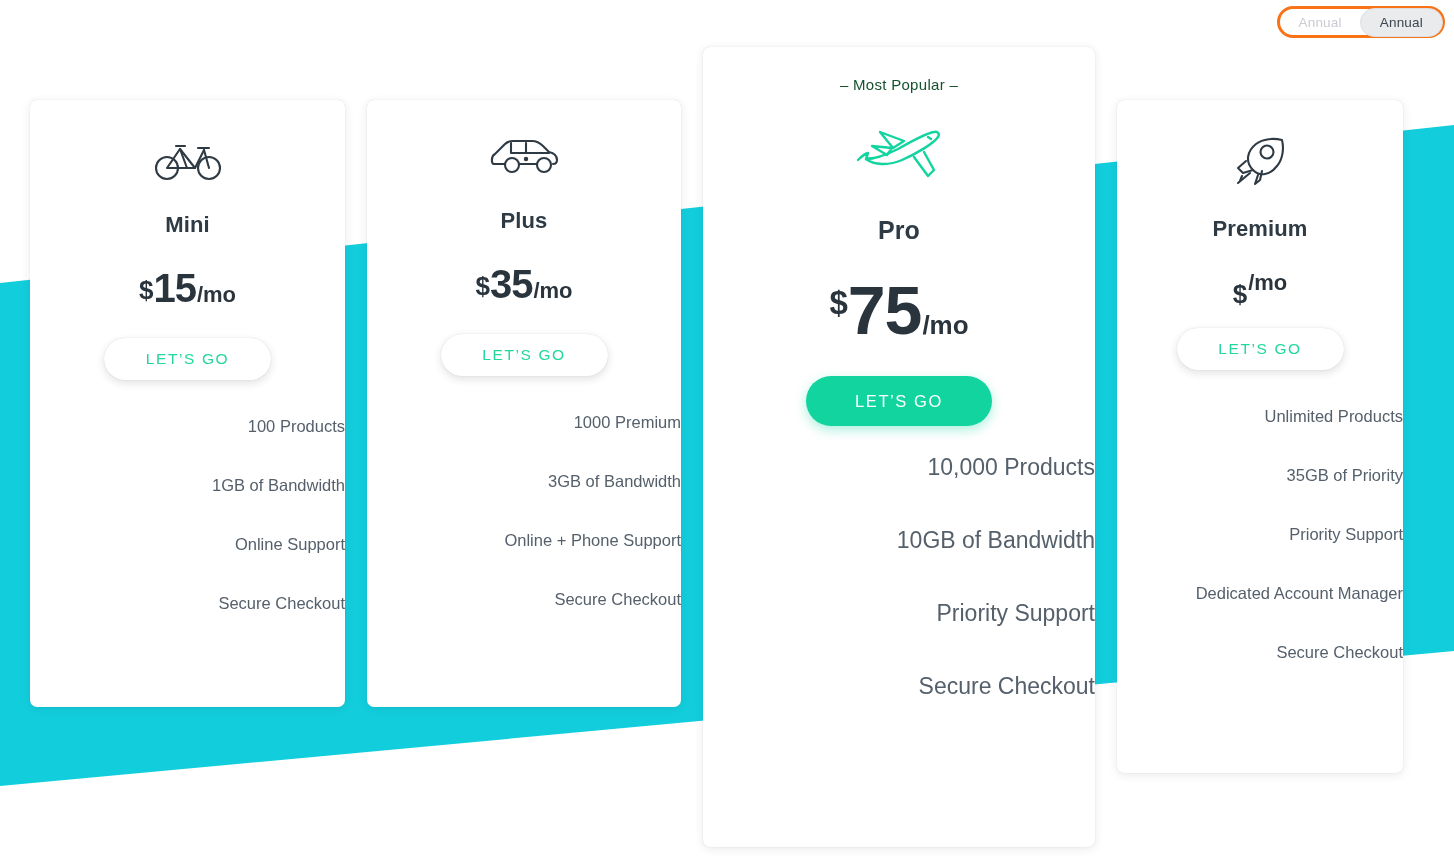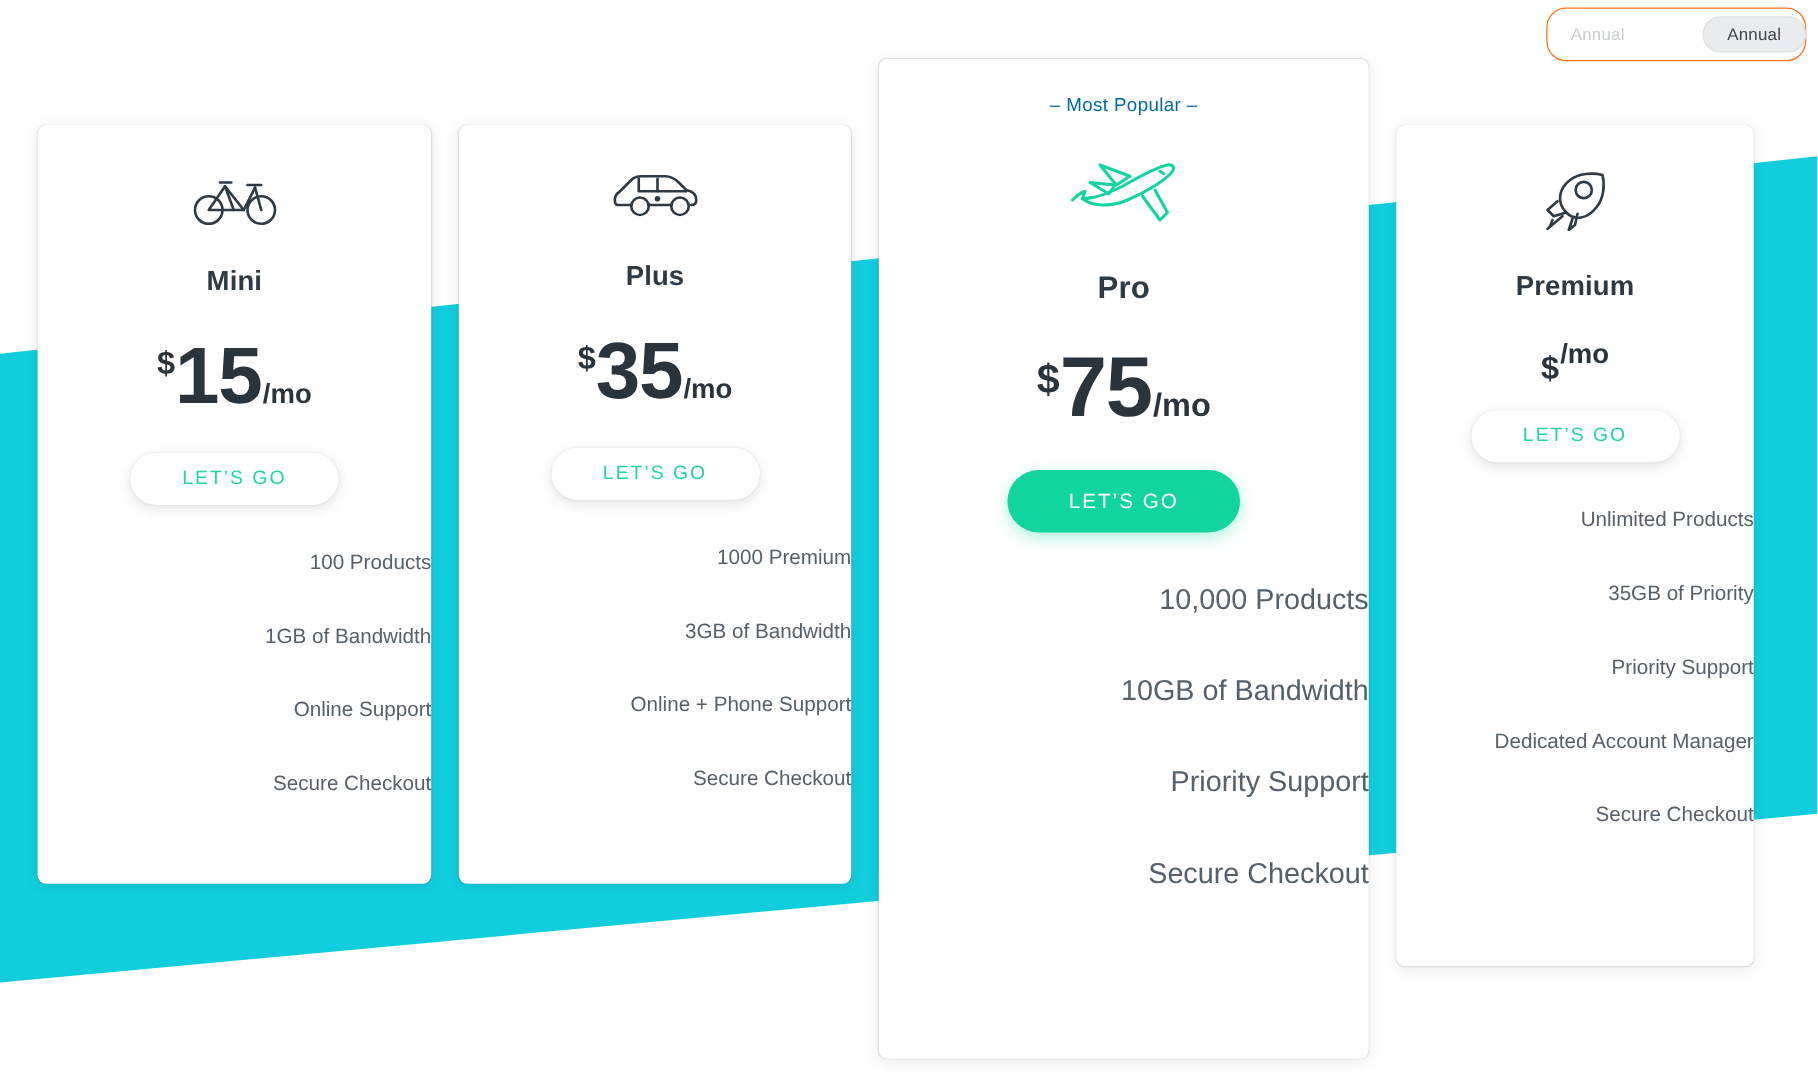--- a/index.html
+++ b/index.html
@@ -23,29 +23,28 @@
     width: 1454px; height: 868px;
     pointer-events: none;
     z-index: 0;
   }
 
   
   #billing-toggle {
     position: absolute;
     top: 6px;
     right: 9px;
-    height: 43px;
+    height: 32px;
     display: flex;
     align-items: center;
-    border: 1px solid #f97316;
+    border: 3px solid #f97316;
     border-radius: 16px;
     background: #ffffff;
     z-index: 40;
     padding: 0;
-    gap: 44px;
   }
   .toggle-option {
     height: 27px;
     padding: 0 19px;
     display: flex;
     align-items: center;
     justify-content: center;
     font-size: 13.5px;
     letter-spacing: .2px;
     border-radius: 15px;
@@ -81,21 +80,21 @@
     text-align: center;
   }
 
   .card--mini    { left: 30px;   top: 100px; width: 315px; height: 607px; }
   .card--plus    { left: 367px;  top: 100px; width: 314px; height: 607px; }
   .card--pro     { left: 703px;  top: 47px;  width: 392px; height: 800px; z-index: 20; }
   .card--premium { left: 1117px; top: 100px; width: 286px; height: 673px; }
 
   .popular-tag {
     font-size: 15px;
-    color: #0369a1;
+    color: #14532d;
     letter-spacing: .3px;
     margin-top: 29px;
   }
 
   .plan-icon { display: flex; align-items: center; justify-content: center; }
   .card--mini    .plan-icon { margin-top: 37px; }
   .card--plus    .plan-icon { margin-top: 37px; }
   .card--premium .plan-icon { margin-top: 37px; }
   .card--pro     .plan-icon { margin-top: 31px; }
 
@@ -121,21 +120,21 @@
   .card--premium .price-row { margin-top: 30px; }
   .card--pro .price-row     { margin-top: 31px; }
 
   .price-currency { font-size: 26px; line-height: 1; align-self: flex-start; }
   .card--pro .price-currency { font-size: 33px; }
   .card--mini .price-currency,
   .card--plus .price-currency,
   .card--premium .price-currency { position: relative; top: 9px; }
   .card--pro .price-currency { position: relative; top: 10px; }
 
-  .price-amount { font-size: 64px; line-height: 1; letter-spacing: -1px; }
+  .price-amount { font-size: 40px; line-height: 1; letter-spacing: -1px; }
   .card--pro .price-amount { font-size: 68px; }
 
   .price-period { font-size: 22px; line-height: 1; margin-left: 1px; }
   .card--pro .price-period { font-size: 26px; }
 
   .cta-button {
     border: none;
     cursor: pointer;
     font-family: inherit;
     display: flex;
@@ -160,21 +159,21 @@
     background: #11d49f;
     color: #ffffff;
     font-size: 16.5px;
     box-shadow: 0 4px 12px rgba(17,212,159,.35);
   }
 
   .features { width: 100%; display: flex; flex-direction: column; align-items: flex-end; }
   .card--mini .features,
   .card--plus .features,
   .card--premium .features { margin-top: 37px; }
-  .card--pro .features     { margin-top: 40px; }
+  .card--pro .features     { margin-top: 28px; }
 
   .feature-item { color: #55606b; white-space: nowrap; }
   .card--mini .feature-item,
   .card--plus .feature-item,
   .card--premium .feature-item { font-size: 16.5px; margin-bottom: 40px; }
   .card--pro .feature-item     { font-size: 23px; margin-bottom: 46px; }
 </style>
 </head>
 <body>
 

